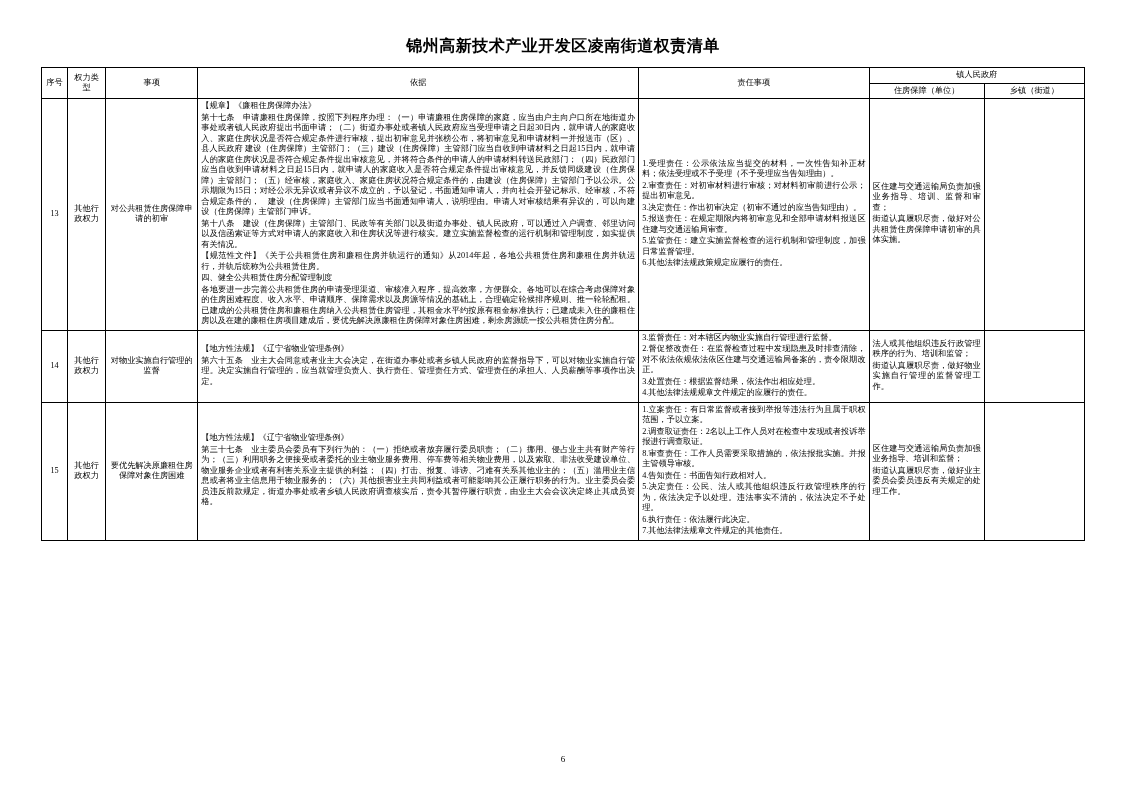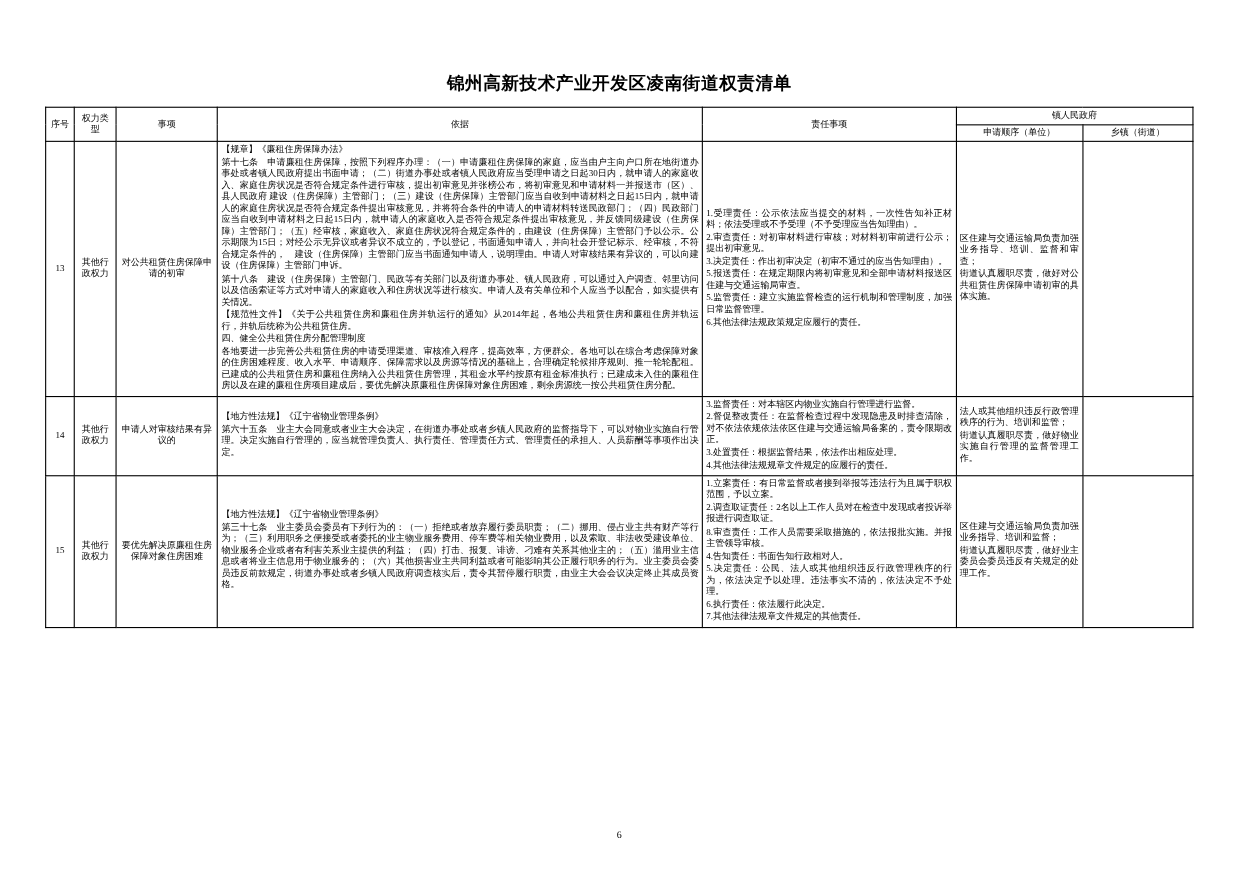--- a/index.html
+++ b/index.html
@@ -21,21 +21,21 @@
     height: 792px;
     box-sizing: border-box;
     padding: 0;
   }
   .doc-title {
     text-align: center;
     font-size: 16px;
     font-weight: bold;
     letter-spacing: 0.5px;
     margin: 0;
-    padding-top: 66px;
+    padding-top: 36px;
     padding-bottom: 10px;
     font-family: "Liberation Serif", "DejaVu Serif", serif;
   }
   table.main {
     border-collapse: collapse;
     table-layout: fixed;
     width: 1044px;
     margin: 0 auto;
     font-family: "Liberation Serif", "DejaVu Serif", serif;
   }
@@ -124,33 +124,33 @@
     <thead>
       <tr>
         <th class="hd hd-small" rowspan="2">序号</th>
         <th class="hd hd-small" rowspan="2">权力类型</th>
         <th class="hd" rowspan="2">事项</th>
         <th class="hd" rowspan="2">依据</th>
         <th class="hd" rowspan="2">责任事项</th>
         <th class="hd" colspan="2">镇人民政府</th>
       </tr>
       <tr>
-        <th class="hd hd-small">申请顺序（单位）</th>
+        <th class="hd hd-small">住房保障（单位）</th>
         <th class="hd hd-small">乡镇（街道）</th>
       </tr>
     </thead>
     <tbody>
       <tr>
         <td class="cell-center">13</td>
         <td class="cell-center">其他行政权力</td>
         <td class="cell-center">对公共租赁住房保障申请的初审</td>
         <td class="cell-body ml">
             <p class="para">【规章】《廉租住房保障办法》</p>
             <p class="para">第十七条　申请廉租住房保障，按照下列程序办理：（一）申请廉租住房保障的家庭，应当由户主向户口所在地街道办事处或者镇人民政府提出书面申请；（二）街道办事处或者镇人民政府应当受理申请之日起30日内，就申请人的家庭收入、家庭住房状况是否符合规定条件进行审核，提出初审意见并张榜公布，将初审意见和申请材料一并报送市（区）、县人民政府 建设（住房保障）主管部门；（三）建设（住房保障）主管部门应当自收到申请材料之日起15日内，就申请人的家庭住房状况是否符合规定条件提出审核意见，并将符合条件的申请人的申请材料转送民政部门；（四）民政部门应当自收到申请材料之日起15日内，就申请人的家庭收入是否符合规定条件提出审核意见，并反馈同级建设（住房保障）主管部门；（五）经审核，家庭收入、家庭住房状况符合规定条件的，由建设（住房保障）主管部门予以公示。公示期限为15日；对经公示无异议或者异议不成立的，予以登记，书面通知申请人，并向社会开登记标示、经审核，不符合规定条件的，　建设（住房保障）主管部门应当书面通知申请人，说明理由。申请人对审核结果有异议的，可以向建设（住房保障）主管部门申诉。</p>
-            <p class="para">第十八条　建设（住房保障）主管部门、民政等有关部门以及街道办事处、镇人民政府，可以通过入户调查、邻里访问以及信函索证等方式对申请人的家庭收入和住房状况等进行核实。申请人及有关单位和个人应当予以配合，如实提供有关情况。</p>
+            <p class="para">第十八条　建设（住房保障）主管部门、民政等有关部门以及街道办事处、镇人民政府，可以通过入户调查、邻里访问以及信函索证等方式对申请人的家庭收入和住房状况等进行核实。建立实施监督检查的运行机制和管理制度，如实提供有关情况。</p>
             <p class="para">【规范性文件】《关于公共租赁住房和廉租住房并轨运行的通知》从2014年起，各地公共租赁住房和廉租住房并轨运行，并轨后统称为公共租赁住房。</p>
             <p class="para">四、健全公共租赁住房分配管理制度</p>
             <p class="para">各地要进一步完善公共租赁住房的申请受理渠道、审核准入程序，提高效率，方便群众。各地可以在综合考虑保障对象的住房困难程度、收入水平、申请顺序、保障需求以及房源等情况的基础上，合理确定轮候排序规则、推一轮轮配租。已建成的公共租赁住房和廉租住房纳入公共租赁住房管理，其租金水平约按原有租金标准执行；已建成未入住的廉租住房以及在建的廉租住房项目建成后，要优先解决原廉租住房保障对象住房困难，剩余房源统一按公共租赁住房分配。</p>
           </td>
         <td class="cell-duty ml">
             <p class="para">1.受理责任：公示依法应当提交的材料，一次性告知补正材料；依法受理或不予受理（不予受理应当告知理由）。</p>
             <p class="para">2.审查责任：对初审材料进行审核；对材料初审前进行公示；提出初审意见。</p>
             <p class="para">3.决定责任：作出初审决定（初审不通过的应当告知理由）。</p>
             <p class="para">5.报送责任：在规定期限内将初审意见和全部申请材料报送区住建与交通运输局审查。</p>
             <p class="para">5.监管责任：建立实施监督检查的运行机制和管理制度，加强日常监督管理。</p>
@@ -158,21 +158,21 @@
           </td>
         <td class="cell-side ml">
             <p class="para">区住建与交通运输局负责加强业务指导、培训、监督和审查；</p>
             <p class="para">街道认真履职尽责，做好对公共租赁住房保障申请初审的具体实施。</p>
           </td>
         <td class="cell-side ml"></td>
       </tr>
       <tr>
         <td class="cell-center">14</td>
         <td class="cell-center">其他行政权力</td>
-        <td class="cell-center">申请人对审核结果有异议的</td>
+        <td class="cell-center">对物业实施自行管理的监督</td>
         <td class="cell-body ml">
             <p class="para">【地方性法规】《辽宁省物业管理条例》</p>
             <p class="para">第六十五条　业主大会同意或者业主大会决定，在街道办事处或者乡镇人民政府的监督指导下，可以对物业实施自行管理。决定实施自行管理的，应当就管理负责人、执行责任、管理责任方式、管理责任的承担人、人员薪酬等事项作出决定。</p>
           </td>
         <td class="cell-duty ml">
             <p class="para">3.监督责任：对本辖区内物业实施自行管理进行监督。</p>
             <p class="para">2.督促整改责任：在监督检查过程中发现隐患及时排查清除，对不依法依规依法依区住建与交通运输局备案的，责令限期改正。</p>
             <p class="para">3.处置责任：根据监督结果，依法作出相应处理。</p>
             <p class="para">4.其他法律法规规章文件规定的应履行的责任。</p>
           </td>

